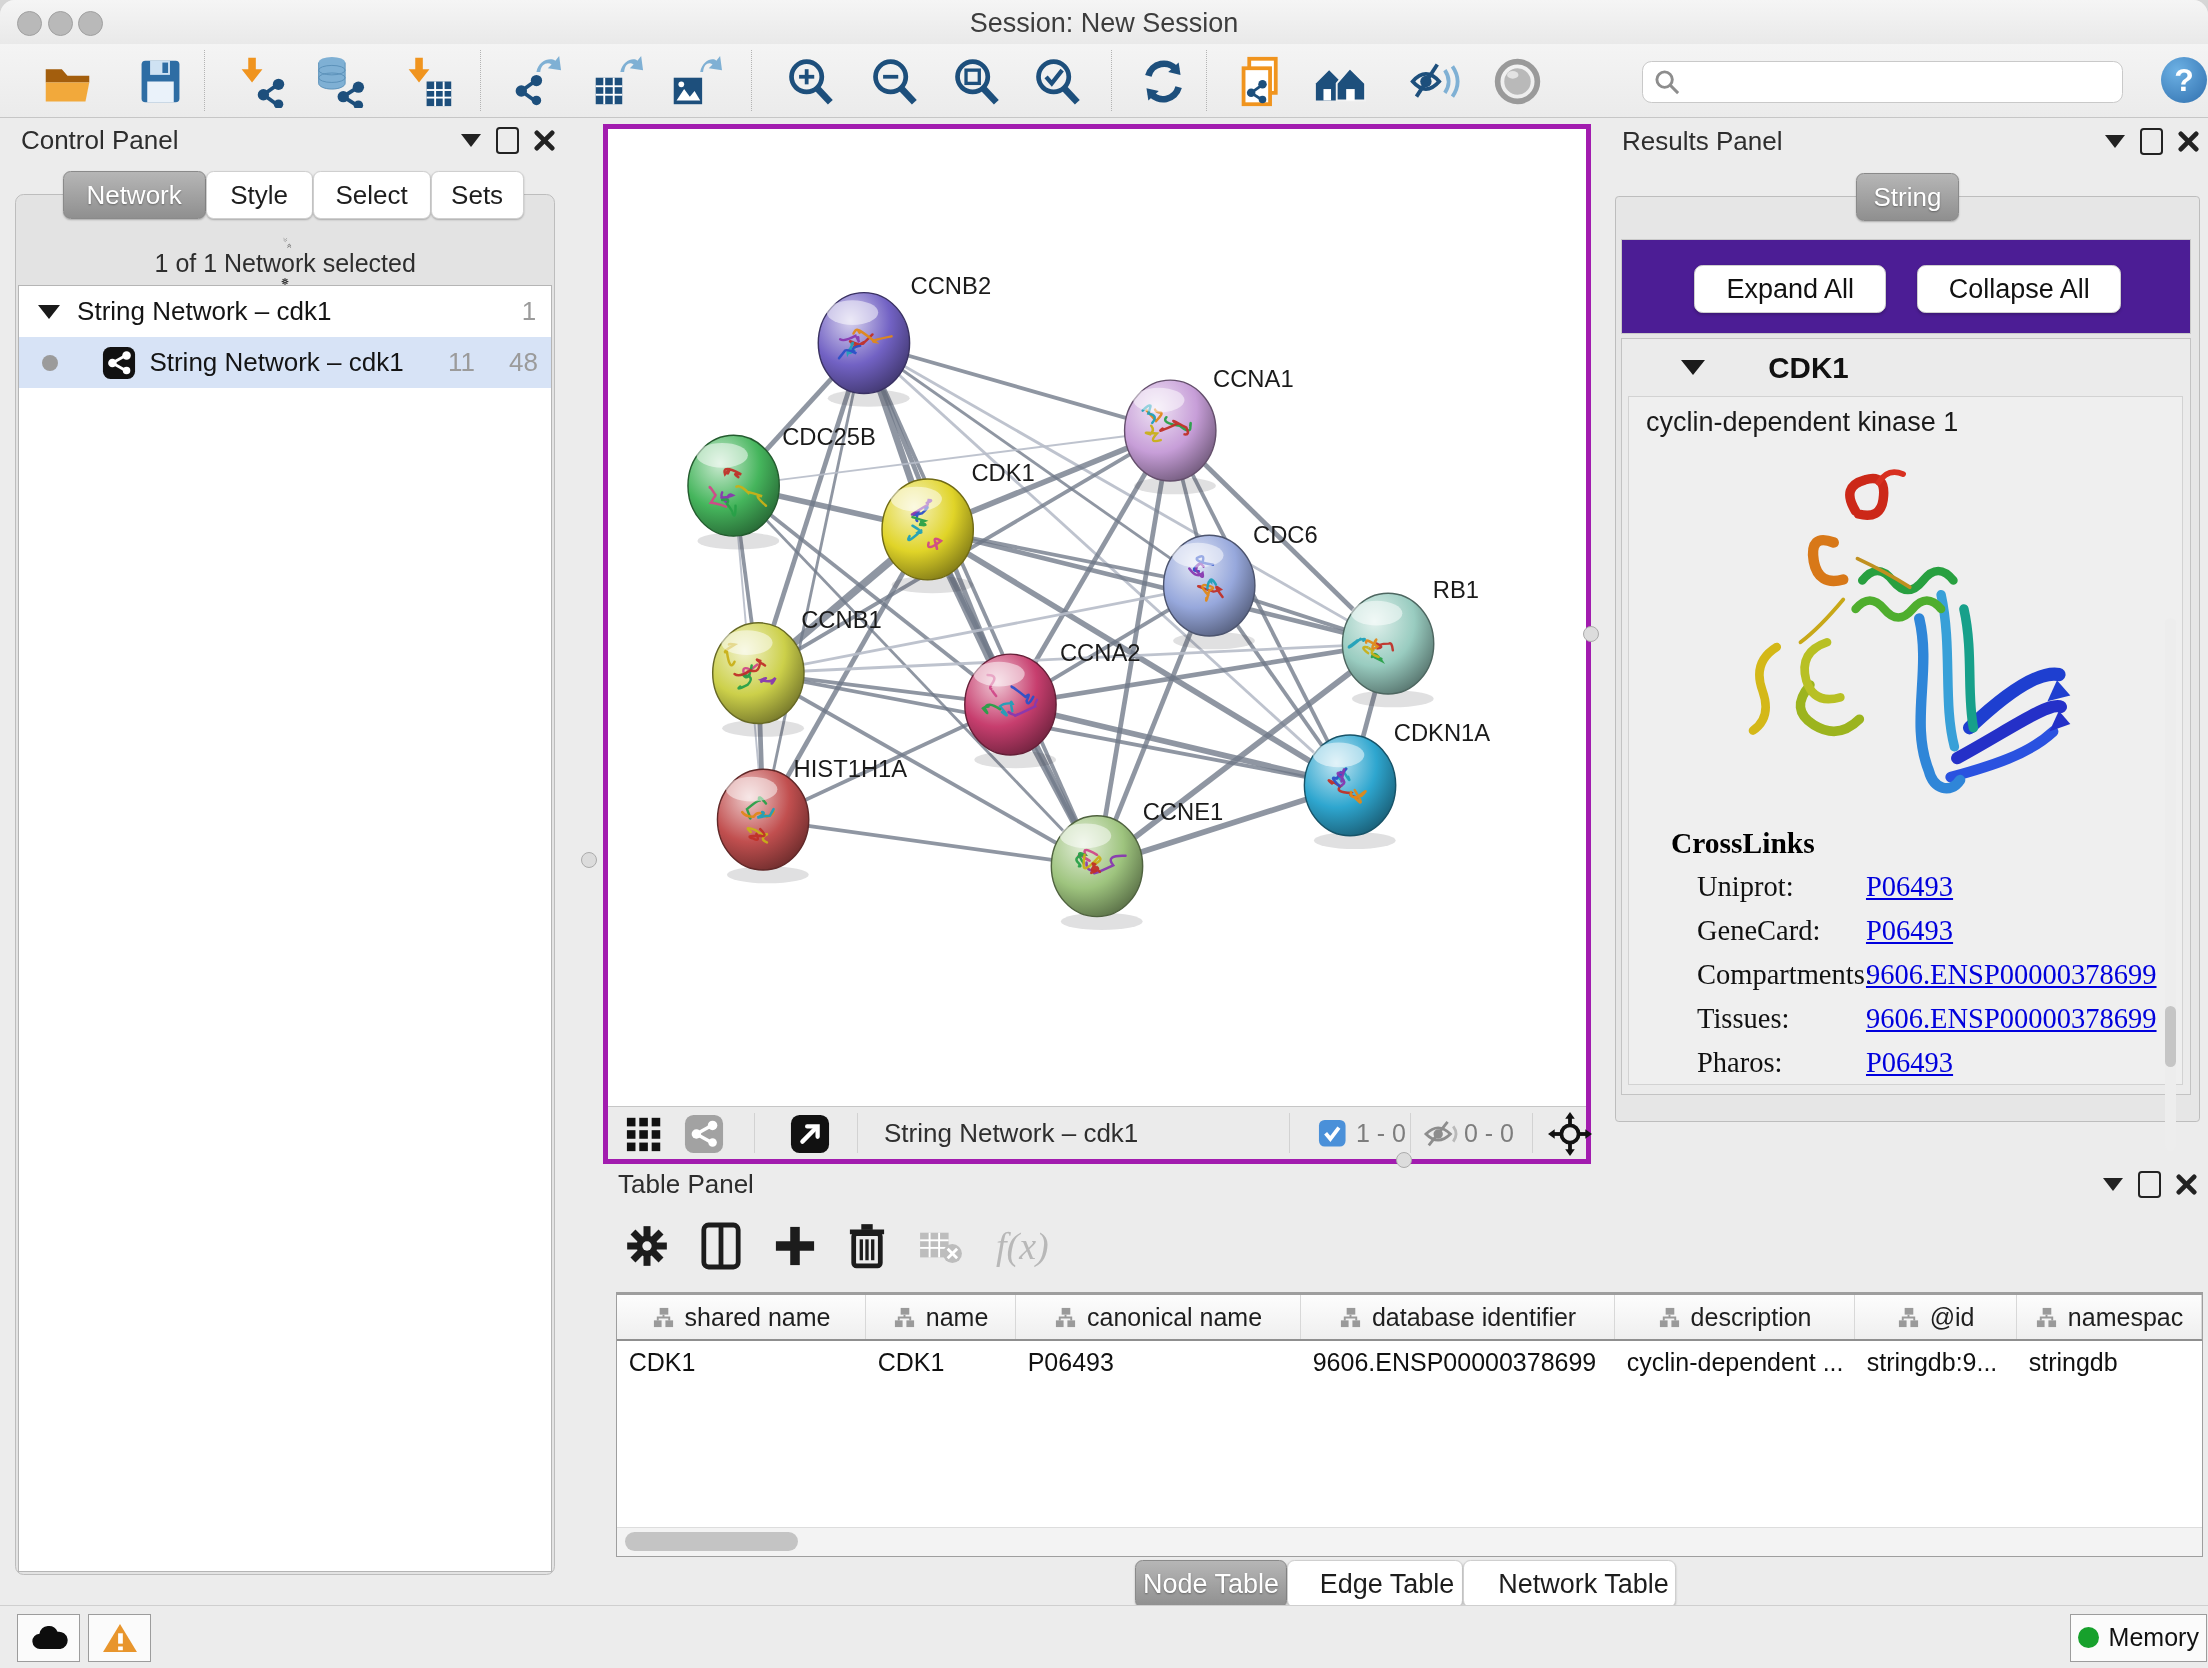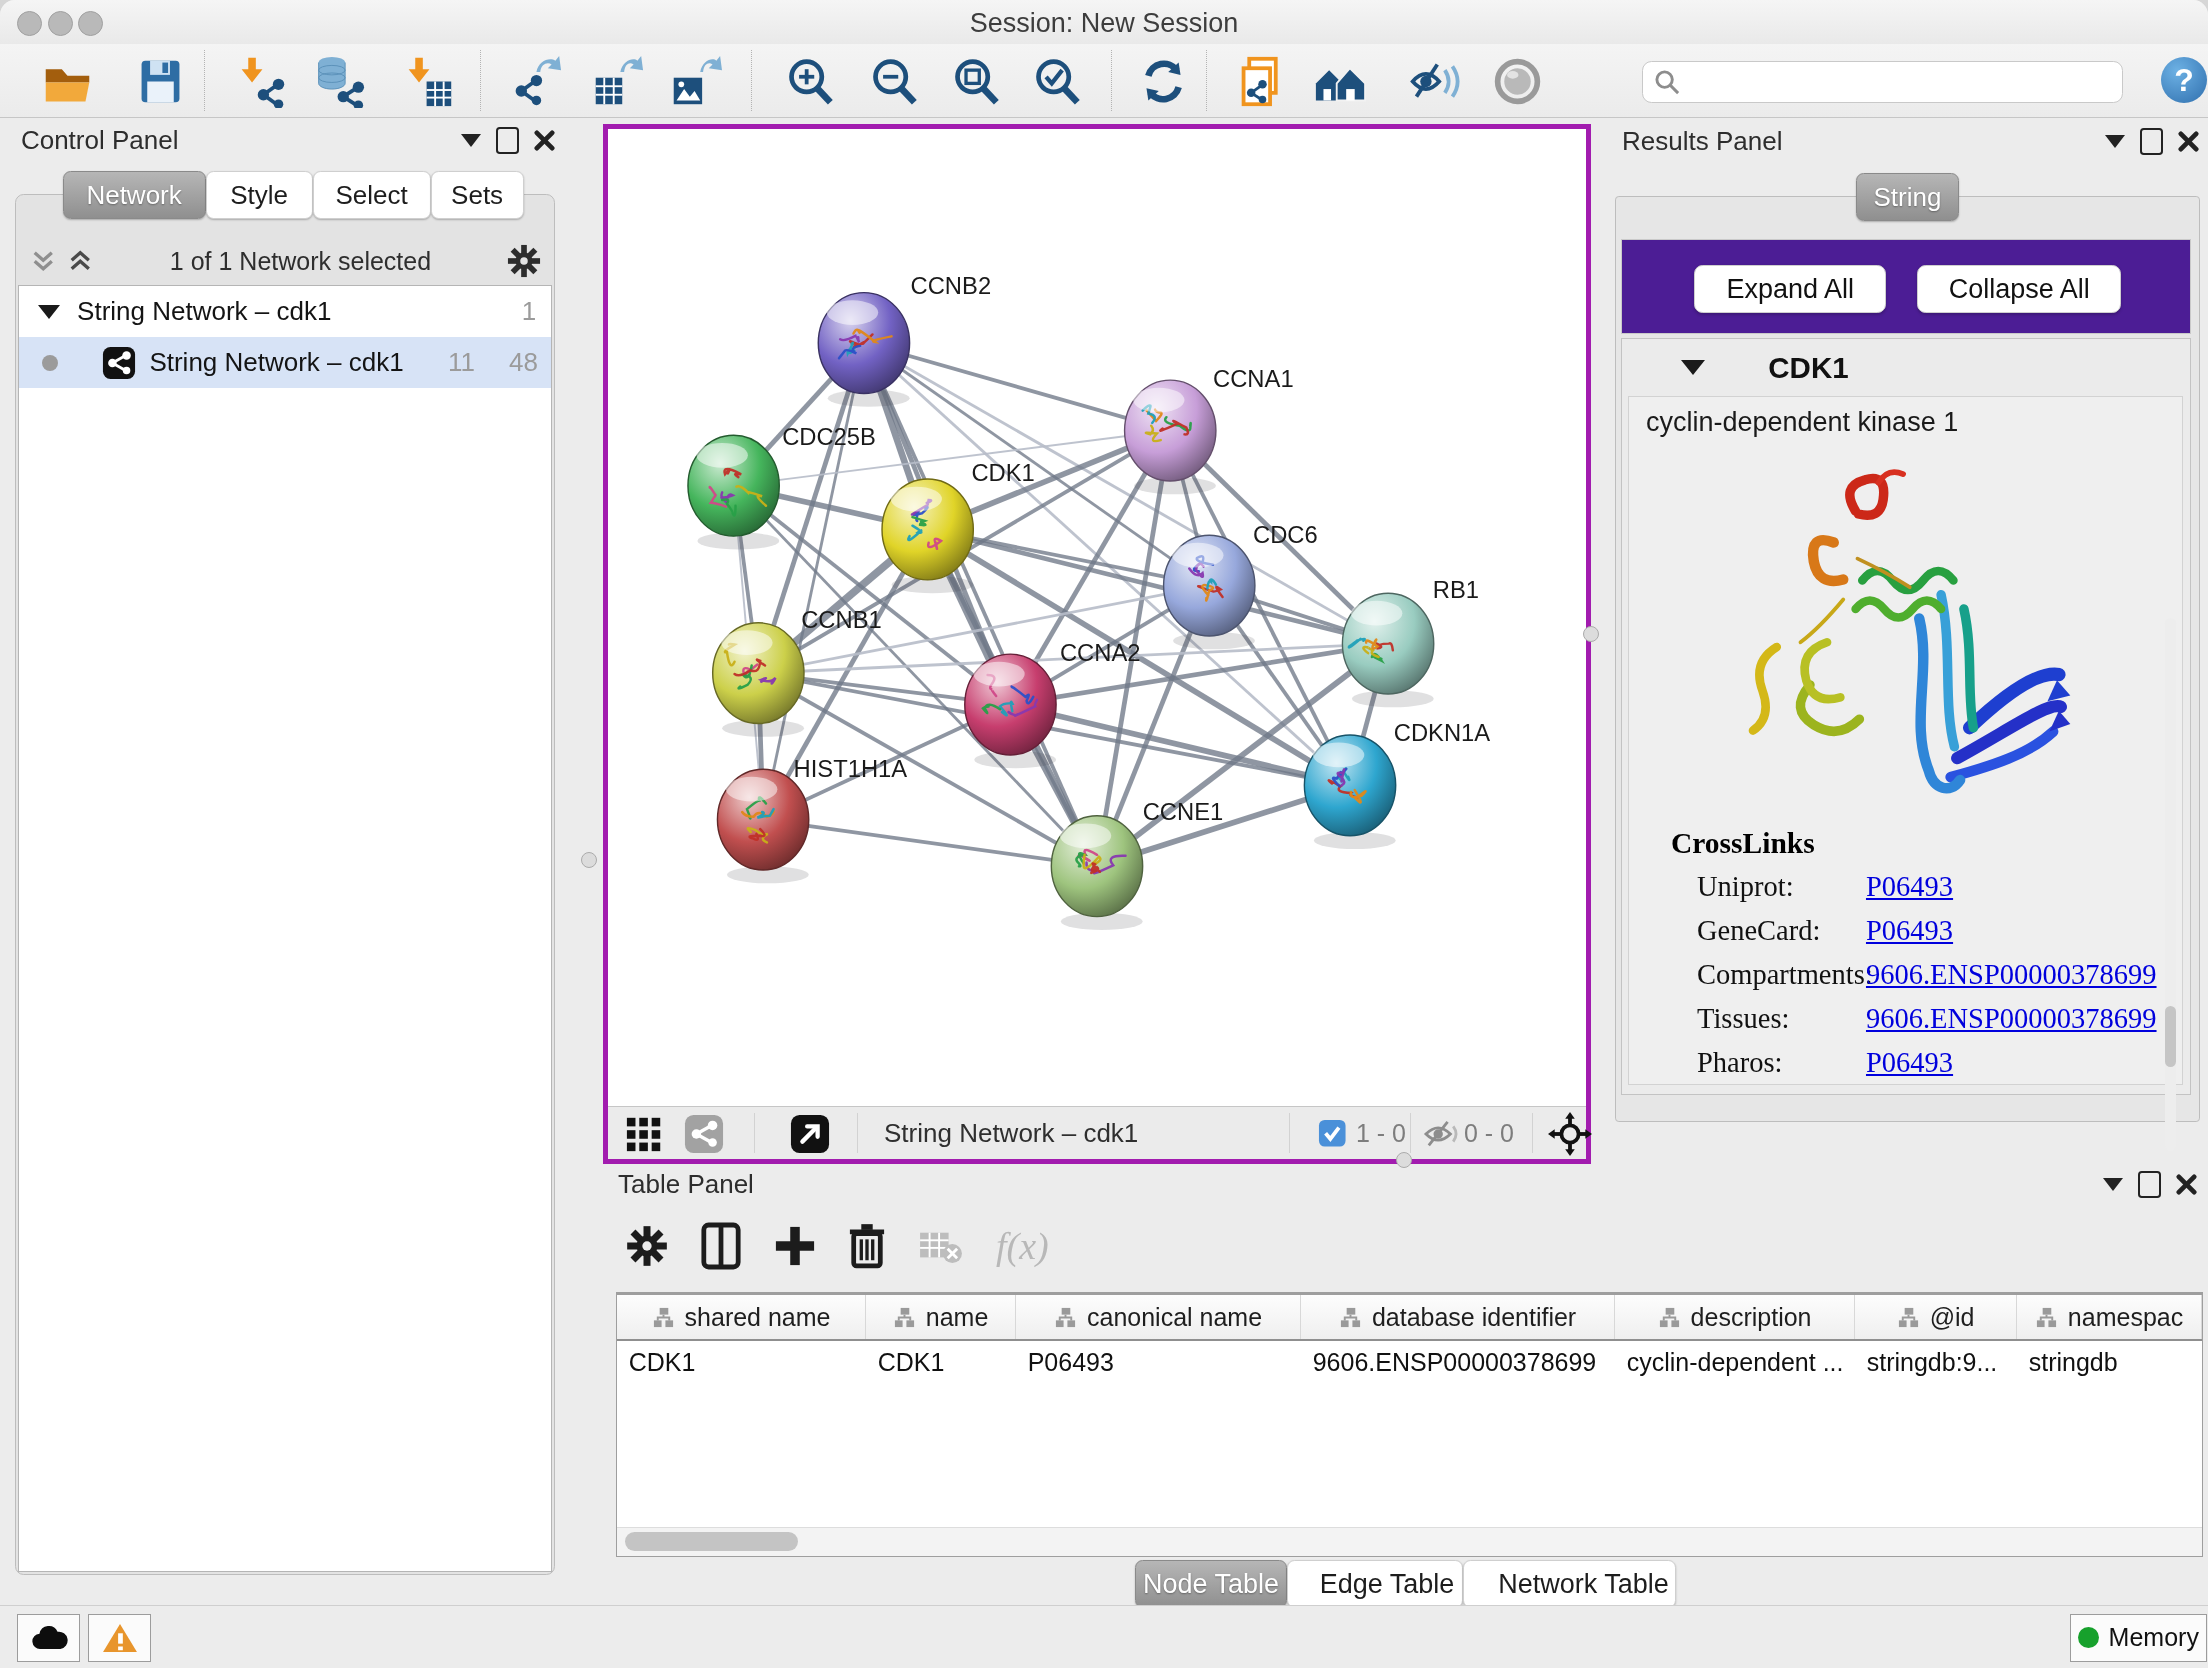--- a/index.html
+++ b/index.html
@@ -36,21 +36,21 @@
     box-shadow:0 1px 1.9px rgba(0,0,0,.25);}
   .tab.sel{background:linear-gradient(#b6b6b6,#8f8f8f);color:#fff;border-color:#8a8a8a;
     text-shadow:0 1px 1.9px rgba(0,0,0,.35);}
   
   #control-panel{position:absolute;left:7.6px;top:122px;width:555px;height:1457px;}
   #cp-header{position:absolute;left:13.3px;top:1.9px;right:7.6px;height:34px;display:flex;align-items:center;}
   .hdr-ctrls{margin-left:auto;display:flex;align-items:center;gap:15px;}
   #cp-tabs{position:absolute;left:55px;top:49px;display:flex;z-index:3;}
   #cp-box{position:absolute;left:7.6px;top:72px;width:538px;height:1379px;background:#e3e3e3;
     border:1.9px solid #bdbdbd;border-radius:8.6px;display:flex;flex-direction:column;}
-  #cp-statusrow{height:48px;margin-top:42px;display:flex;align-items:center;padding:0 13.3px;}
+  #cp-statusrow{height:48px;margin-top:42px;display:flex;align-items:center;padding:0 13.3px;flex-direction:column;}
   #cp-status{flex:1;text-align:center;font-size:25px;color:#2e2e2e;}
   #cp-tree{flex:1;background:#fff;border:1.9px solid #b5b5b5;margin:0 1.9px 1.9px 1.9px;overflow:hidden;}
   .tree-row{height:51px;display:flex;align-items:center;font-size:26px;color:#141414;}
   .tree-row.sel{background:#d7e3f6;}
   .tree-count{color:#9b9b9b;}
   
   #network-view{position:absolute;left:603px;top:124px;width:978px;height:1030px;
     border:5px solid #a21caf;background:#fff;}
   #net-svg{position:absolute;left:0;top:0;}
   #net-bar{position:absolute;left:0;bottom:0;width:100%;height:52px;background:#ebebeb;

